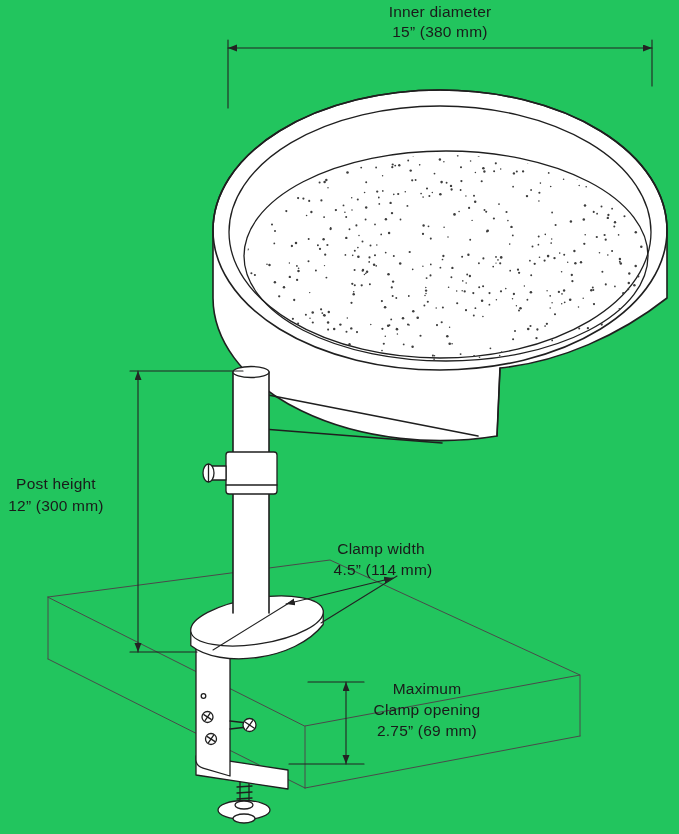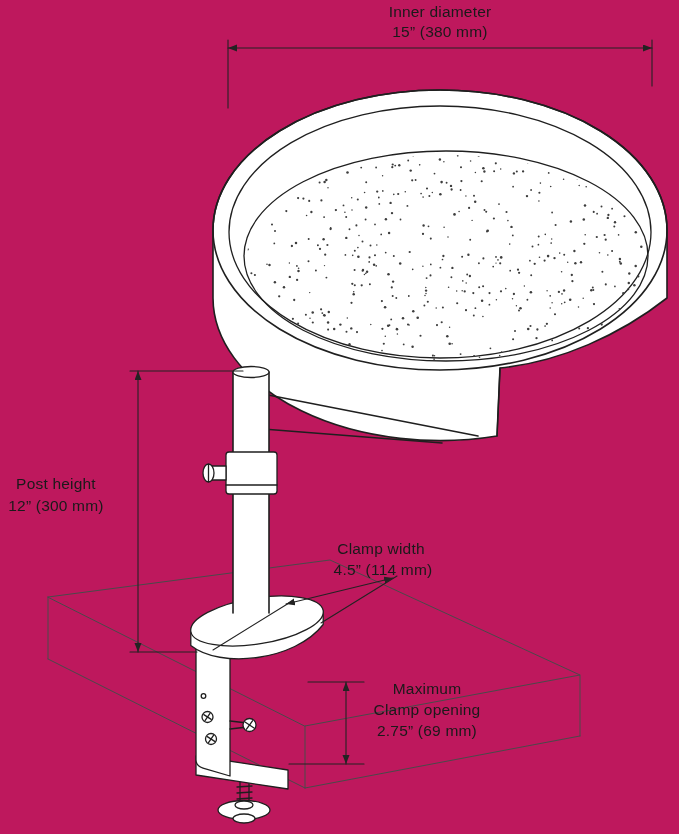--- a/index.html
+++ b/index.html
@@ -1,17 +1,17 @@
 <!DOCTYPE html>
 <html><head>
 <meta charset="utf-8">
 <title>Diagram</title>
 <style>
   html,body{margin:0;padding:0;background:#ffffff;}
-  .stage{position:relative;width:679px;height:834px;background:#be185d;overflow:hidden;}
+  .stage{position:relative;width:679px;height:834px;background:#22c55e;overflow:hidden;}
   svg{display:block;}
   text{fill:#1a1a1a;font-size:15.5px;font-family:"Liberation Sans",sans-serif;letter-spacing:.2px;}
   .ln{stroke:#1f1f1f;stroke-width:1.6;fill:none;stroke-linecap:round;stroke-linejoin:round;}
   .ln2{stroke:#1f1f1f;stroke-width:1.3;fill:none;stroke-linecap:round;stroke-linejoin:round;}
   .thin{stroke:#4a4a4a;stroke-width:1;fill:none;stroke-linecap:round;}
   .dim{stroke:#232323;stroke-width:1.1;fill:none;stroke-linecap:round;}
   .wfill{fill:#ffffff;}
 </style>
 </head>
 <body>

